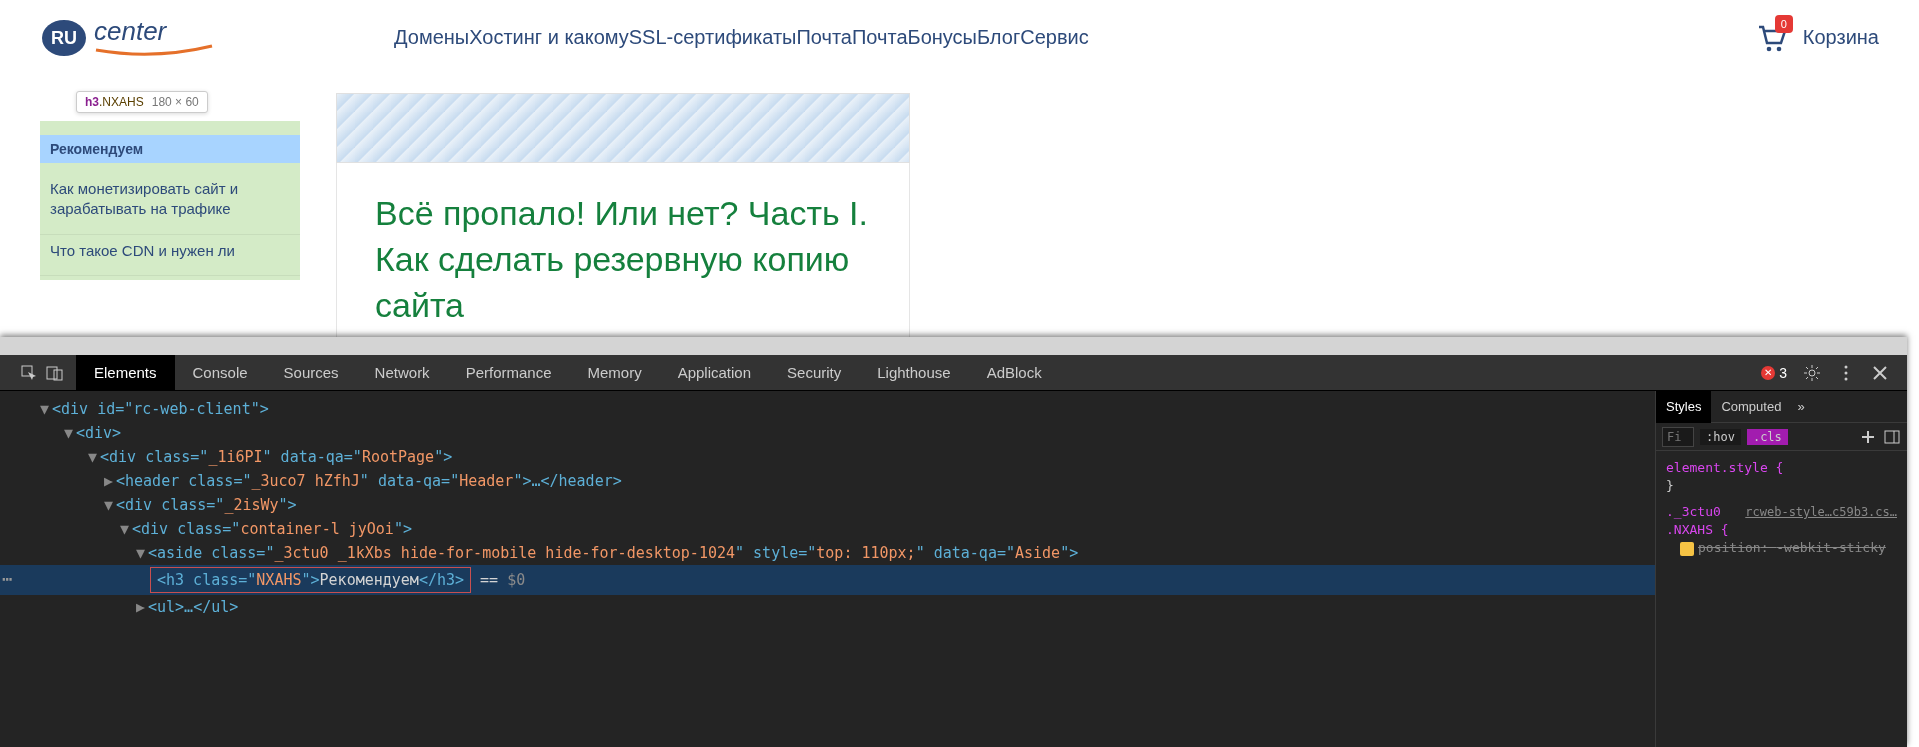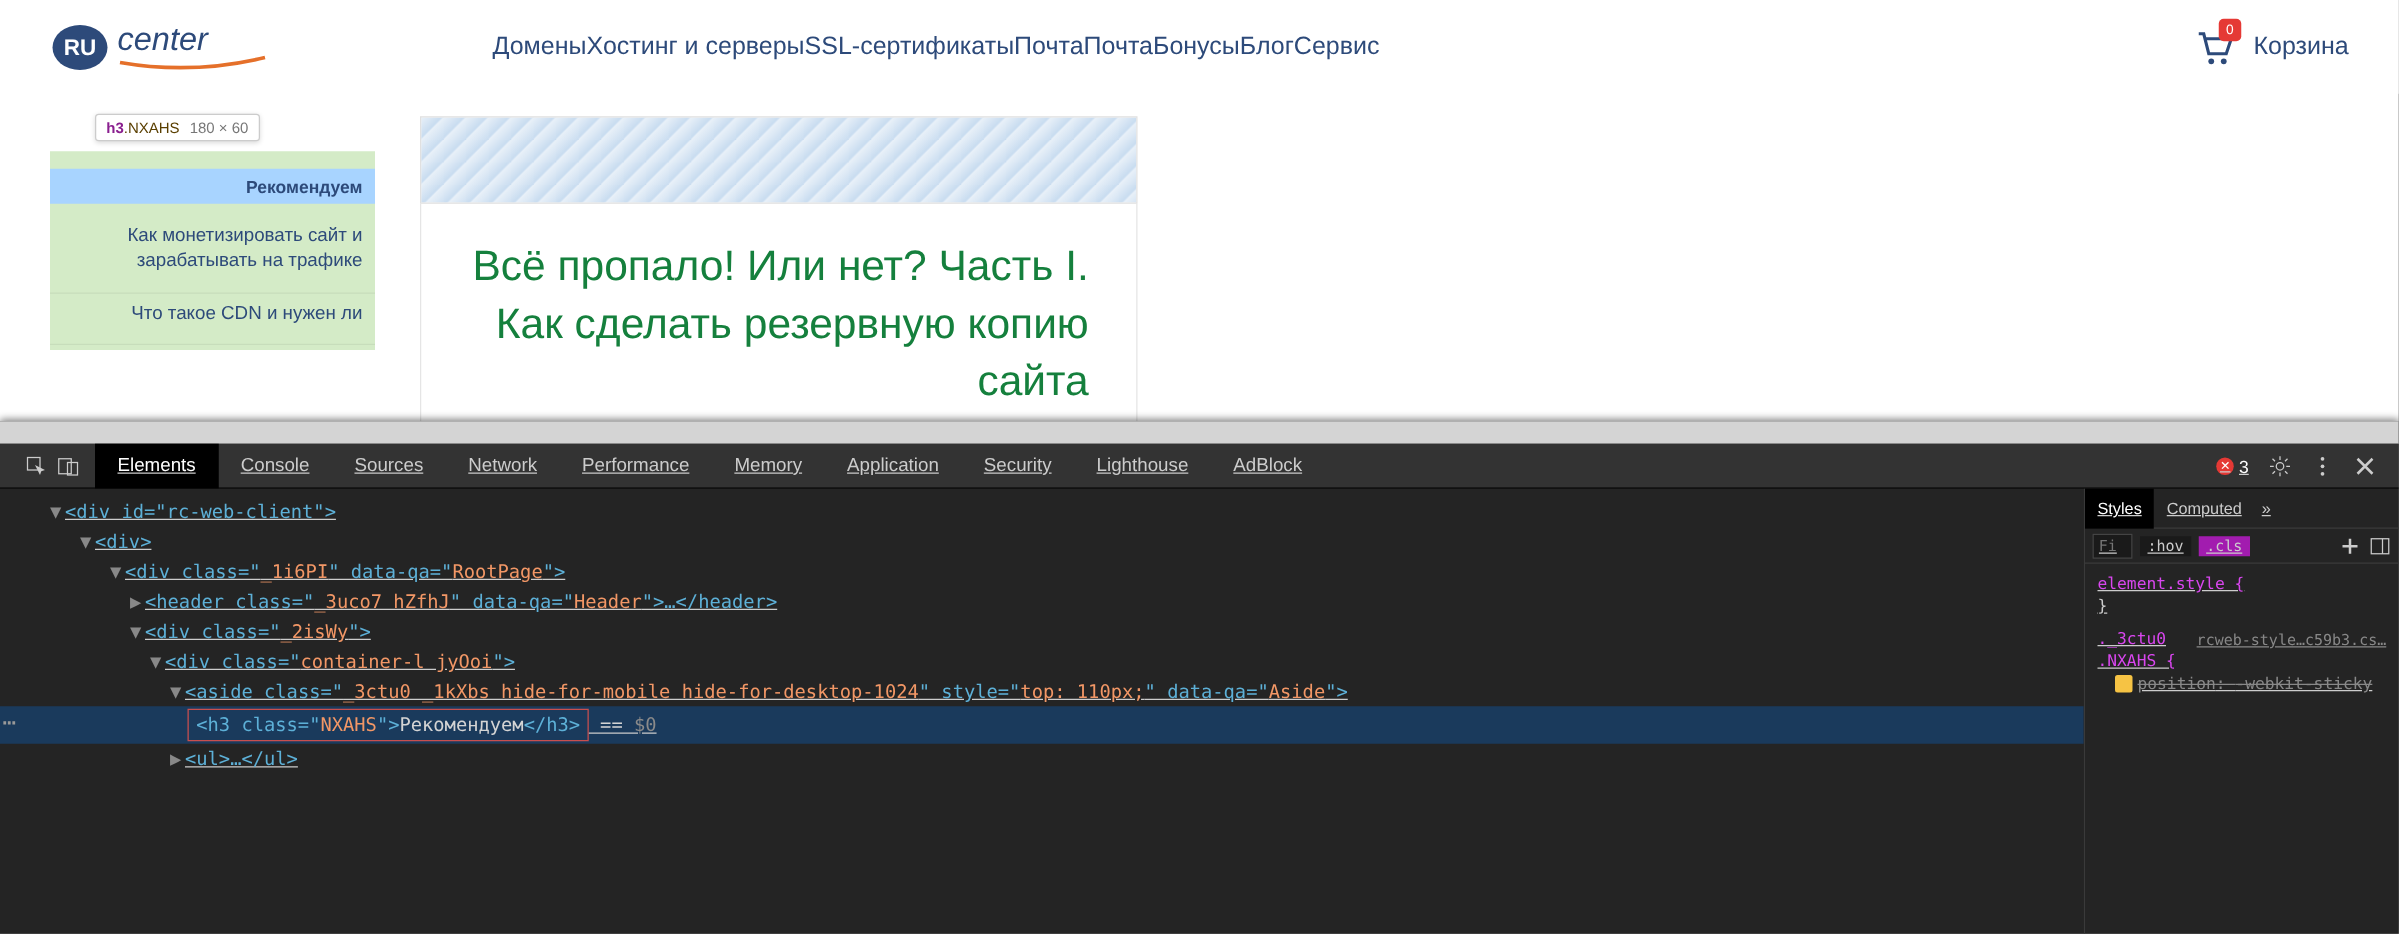--- a/index.html
+++ b/index.html
@@ -6,37 +6,37 @@
 body { font-family:-apple-system,BlinkMacSystemFont,"Segoe UI",Arial,sans-serif; background:#fff; }
 .page { width:1919px; height:747px; overflow:hidden; position:relative; }
 .topbar { height:75px; background:#fff; display:flex; align-items:center; padding:0 40px; border-bottom:1px solid transparent; }
 .logo { display:flex; align-items:flex-end; gap:6px; margin-right:180px; }
 .nav { display:flex; flex:1; }
 .nav a { color:#2d4a7a; font-size:20px; text-decoration:none; cursor:pointer; }
 .cart-area { display:flex; align-items:center; gap:14px; }
 .cart-icon { position:relative; width:36px; height:36px; }
 .cart-badge { position:absolute; top:-4px; right:-4px; background:#e53935; color:#fff; font-size:11px; width:18px; height:18px; border-radius:4px; display:flex; align-items:center; justify-content:center; }
 .cart-label { color:#2d4a7a; font-size:20px; }
-.content { display:flex; padding:0 40px; gap:36px; margin-top:18px; position:relative;text-align:right; }
+.content { display:flex; padding:0 40px; gap:36px; margin-top:18px; position:relative; }
 .tooltip { position:absolute; top:-2px; left:76px; background:#fff; border:1px solid #ccc; border-radius:3px; padding:3px 8px; font-size:12px; box-shadow:0 1px 4px rgba(0,0,0,.15); z-index:5; }
 .tooltip b { color:#8a1f8f; font-weight:600; }
 .tooltip span.sel { color:#5a3f00; }
 .tooltip span.dim { color:#777; margin-left:8px; }
 .aside { width:260px; position:relative; }
 .aside-block { background:#d4ebc7; padding:14px 0 4px; margin-top:28px; }
 .aside-h3 { background:#a8d4ff; color:#2d4a7a; font-size:14px; font-weight:600; padding:6px 10px; margin:0 0 10px; }
 .aside-item { color:#2d4a7a; font-size:15px; padding:6px 10px 14px; cursor:pointer; border-bottom:1px solid rgba(0,0,0,.06); line-height:1.35; }
 .main { width:574px; }
 .hero-img { width:100%; height:70px; background:linear-gradient(135deg,#e8f0f8 0%,#c8dcf0 45%,#e8f0f8 50%,#c8dcf0 100%); background-size:18px 18px; border:1px solid #e0e0e0; }
 .main-card { border-left:1px solid #e5e5e5; border-right:1px solid #e5e5e5; padding:28px 38px 18px; }
 .main-title { color:#15803d; font-size:34px; font-weight:400; line-height:1.35; margin-bottom:20px; }
 .main-sub { color:#2d4a7a; font-size:19px; line-height:1.4; }
 
 
-.devtools { position:absolute; left:0; right:0; bottom:0; height:410px; background:#242424; color:#ccc; font-family:"Segoe UI",Arial,sans-serif; font-size:14px; box-shadow:0 -2px 6px rgba(0,0,0,.5);text-decoration:underline; }
+.devtools { position:absolute; left:0; right:12px; bottom:0; height:410px; background:#242424; color:#ccc; font-family:"Segoe UI",Arial,sans-serif; font-size:14px; box-shadow:0 -2px 6px rgba(0,0,0,.5); }
 .dt-top { height:18px; background:#d4d4d4; }
 .dt-tabs { height:36px; background:#333; display:flex; align-items:center; padding:0 8px; border-bottom:1px solid #000; }
 .dt-icons-left { display:flex; gap:8px; padding:0 12px; align-items:center; }
 .dt-tabs .tab { padding:0 18px; height:36px; display:flex; align-items:center; color:#ccc; cursor:pointer; font-size:15px; }
 .dt-tabs .tab.active { background:#000; color:#fff; }
 .dt-right { margin-left:auto; display:flex; align-items:center; gap:16px; padding-right:10px; }
 .err-badge { display:flex; align-items:center; gap:4px; color:#fff; }
 .err-dot { width:14px; height:14px; border-radius:50%; background:#e53935; display:inline-flex; align-items:center; justify-content:center; font-size:10px; }
 .dt-body { display:flex; height:356px; }
 .dom-tree { flex:1; background:#242424; padding:6px 0; font-family:Consolas,monospace; font-size:15px; line-height:24px; overflow:hidden; position:relative; }
@@ -78,21 +78,21 @@
           <ellipse cx="24" cy="24" rx="22" ry="18" fill="#2d4a7a"></ellipse>
           <text x="24" y="30" font-size="18" fill="#fff" text-anchor="middle" font-weight="700">RU</text>
         </svg>
       <svg width="120" height="50" viewBox="0 0 120 50">
           <text x="0" y="28" font-size="26" fill="#2d4a7a" font-style="italic" font-weight="400">center</text>
           <path d="M2 38 Q60 48 118 34" stroke="#e5702a" stroke-width="3" fill="none"></path>
         </svg>
     </div>
     <nav class="nav">
       <a>Домены</a>
-      <a>Хостинг и серверы</a>
+      <a>Хостинг и какому</a>
       <a>SSL-сертификаты</a>
       <a>Почта</a>
       <a>Почта</a>
       <a>Бонусы</a>
       <a>Блог</a>
       <a>Сервис</a>
     </nav>
     <div class="cart-area">
       <div class="cart-icon">
         <svg width="36" height="36" viewBox="0 0 36 36">

